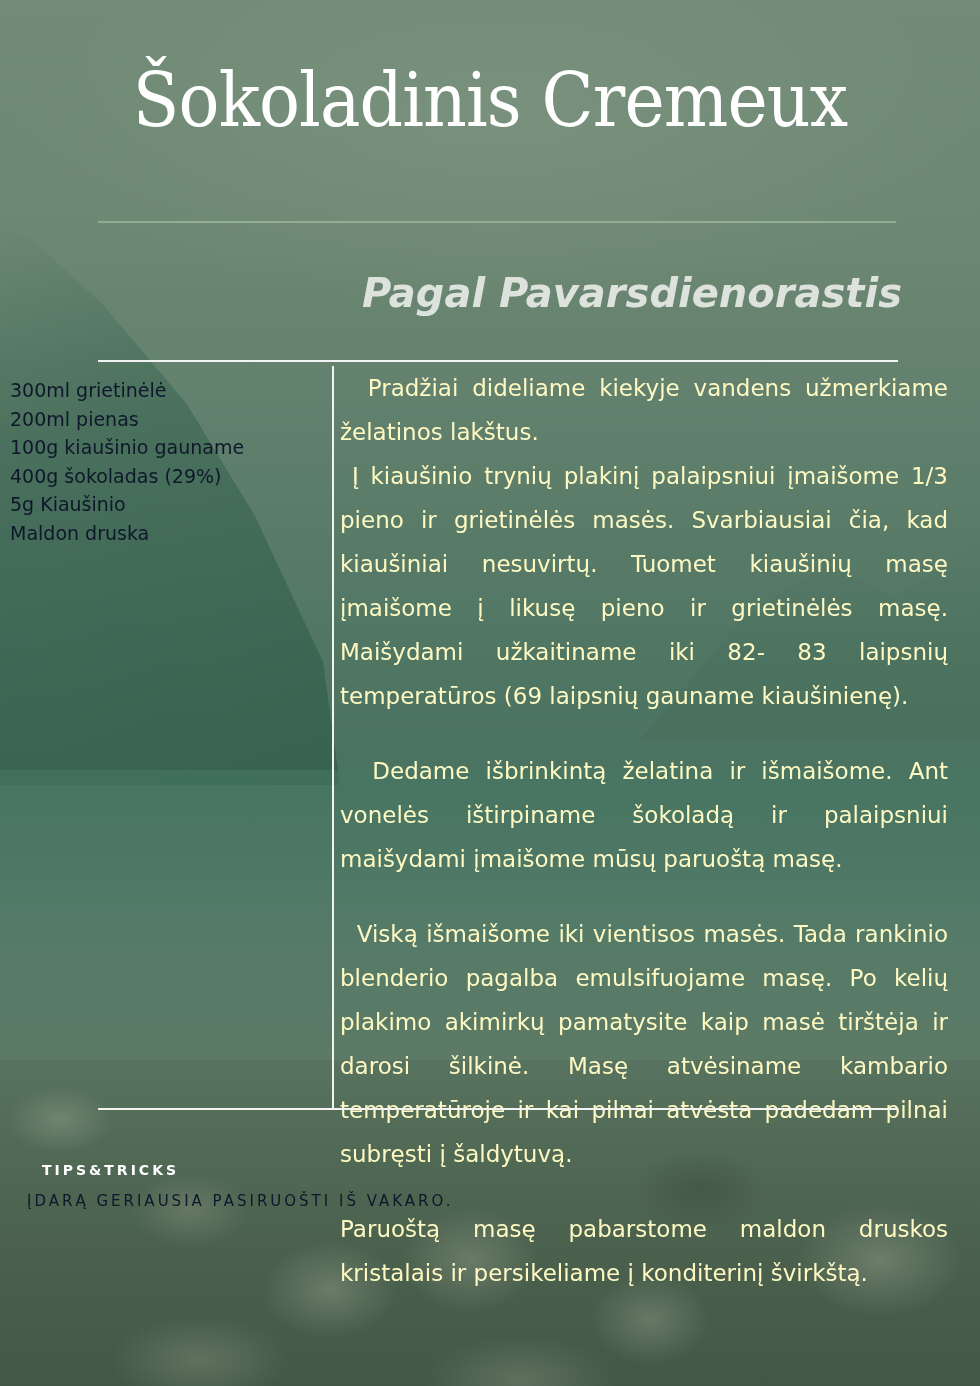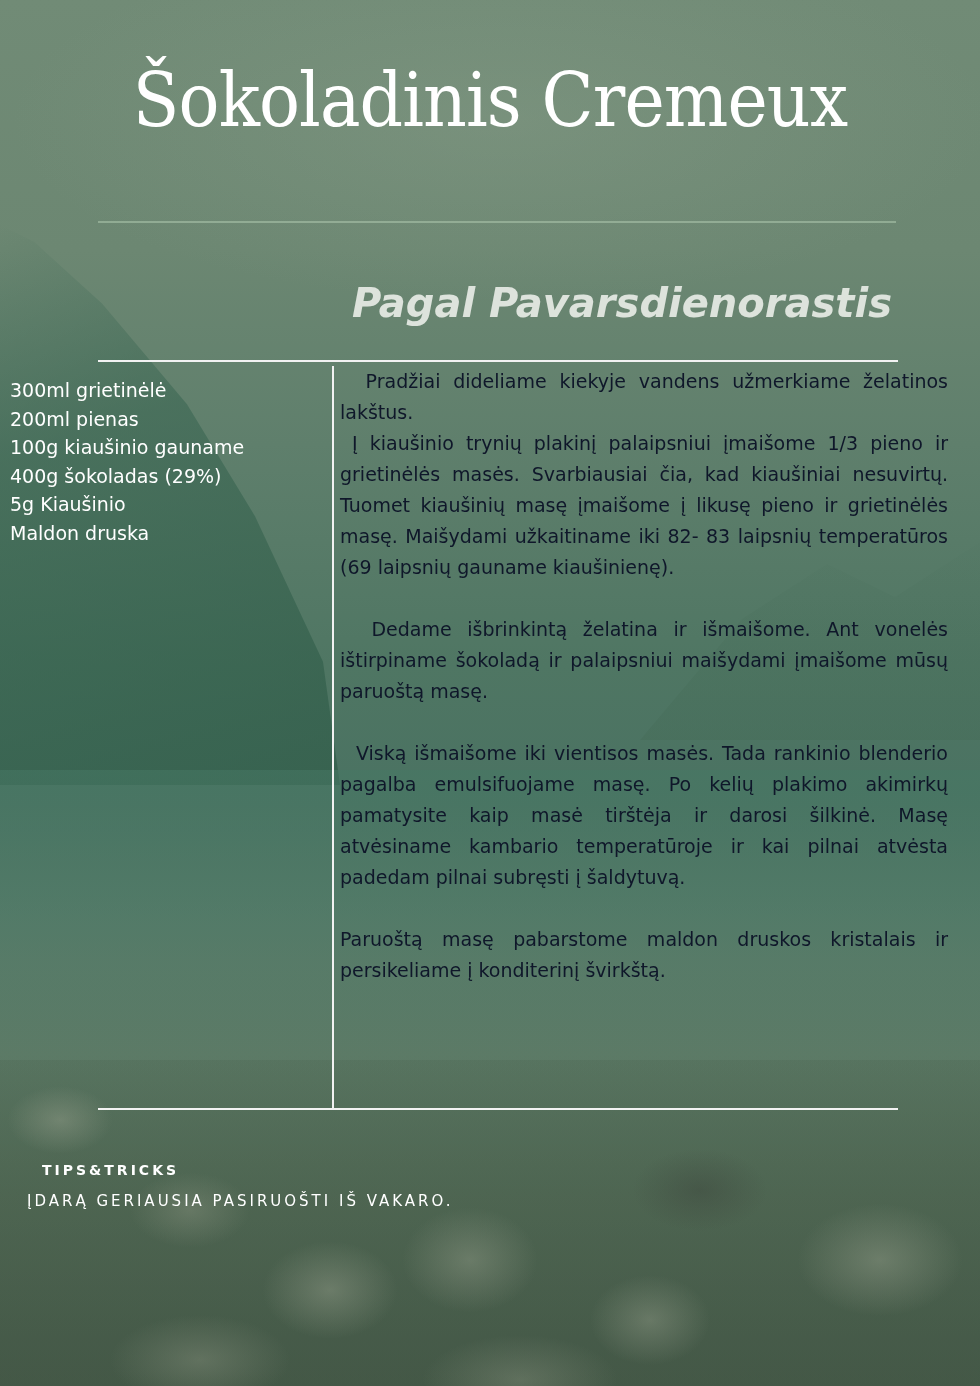--- a/index.html
+++ b/index.html
@@ -48,50 +48,50 @@
       position: absolute; left: 0; width: 980px; top: 60px; margin: 0;
       text-align: center; font-family: "DejaVu Serif", serif; font-weight: normal;
       font-size: 74px; letter-spacing: -1px; color: #ffffff; line-height: 1.1;
       transform: scaleX(0.92);
     }
     .rule-top {
       position: absolute; left: 98px; top: 221px; width: 798px; height: 2px;
       background: rgba(175,200,175,0.55);
     }
     .author {
-      position: absolute; right: 76px; top: 268px; margin: 12px;
+      position: absolute; right: 76px; top: 268px; margin: 2px;
       font-family: "DejaVu Sans", sans-serif; font-style: italic; font-weight: bold;
       font-size: 40px; color: #dde3dc; letter-spacing: 0px;
     }
     .rule-mid {
       position: absolute; left: 98px; top: 360px; width: 800px; height: 2px; background: #f2f2f2;
     }
     .rule-bottom {
       position: absolute; left: 98px; top: 1108px; width: 800px; height: 2px; background: #f2f2f2;
     }
     .rule-vertical {
       position: absolute; left: 332px; top: 366px; width: 2px; height: 742px; background: #f2f2f2;
     }
     .ingredients {
       position: absolute; left: 10px; top: 376px; margin: 0; padding: 0; list-style: none;
-      font-size: 19px; line-height: 28.5px; color: #ffffff;
+      font-size: 19px; line-height: 28.5px; color: #0f172a;
     }
     .steps {
       position: absolute; left: 340px; top: 366px; width: 608px;
-      font-size: 19px; line-height: 31px; color: #0f172a; text-align: justify;
+      font-size: 23px; line-height: 44px; color: #fef9c3; text-align: justify;
     }
     .steps p { margin: 0; }
     .steps .gap { height: 31px; }
     .tips-label {
       position: absolute; left: 27px; top: 1147px; margin: 15px;
       font-size: 14px; font-weight: bold; letter-spacing: 3px; color: #ffffff;
     }
     .tips-text {
       position: absolute; left: 27px; top: 1192px; margin: 0;
-      font-size: 15px; letter-spacing: 3px; color: #ffffff;
+      font-size: 15px; letter-spacing: 3px; color: #0f172a;
     }
   </style>
 </head>
 <body>
 
 <div class="bg"></div>
 <div class="mountain-left"></div>
 <div class="mountain-right"></div>
 <div class="lake"></div>
 <div class="rocks"></div>

